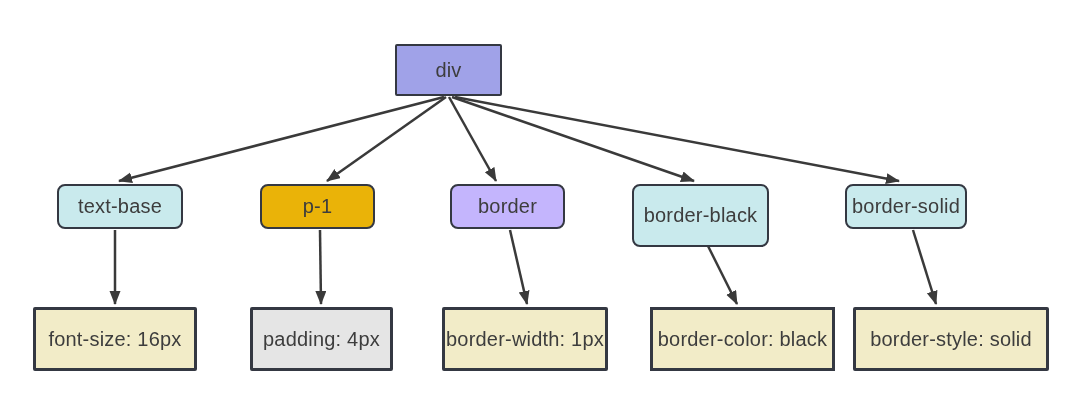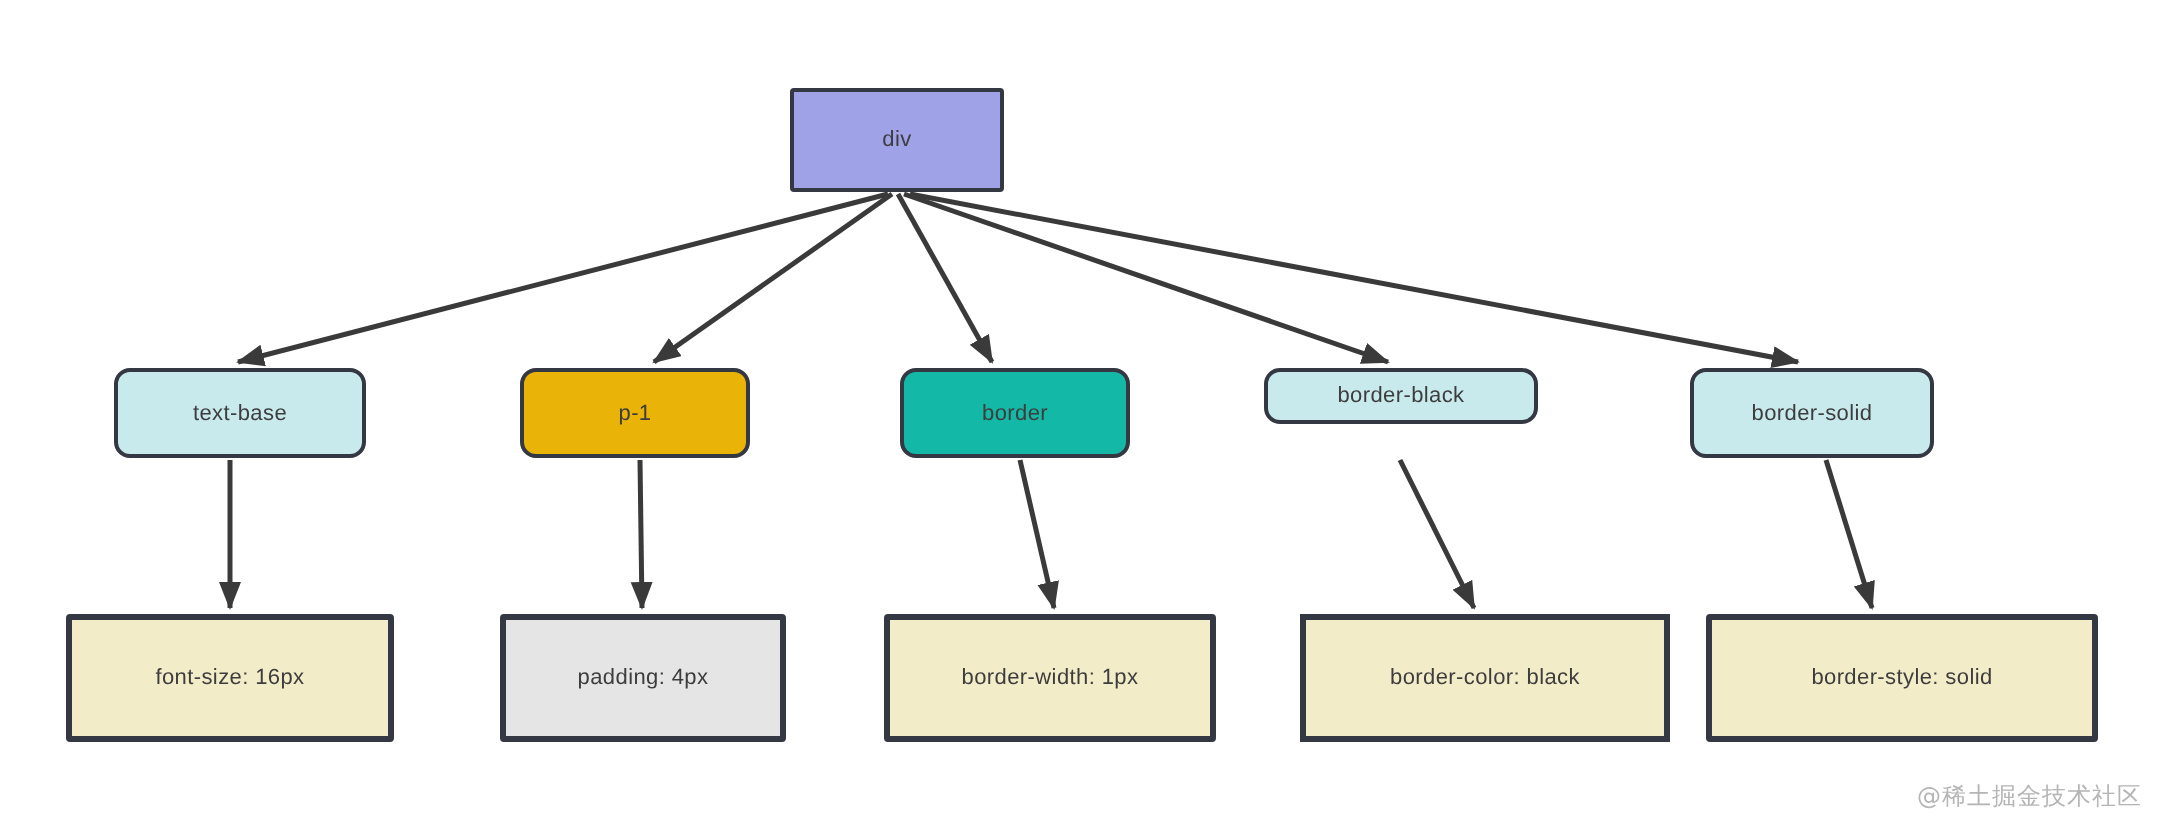--- a/index.html
+++ b/index.html
@@ -27,21 +27,21 @@
     stroke-width: 2.5px;
     fill: none;
   }
   .node {
     position: absolute;
     box-sizing: border-box;
     border-style: solid;
     display: flex;
     align-items: center;
     justify-content: center;
-    font-size: 11px;
+    font-size: 20px;
     letter-spacing: 0.2px;
     white-space: nowrap;
   }
   .watermark {
     position: absolute;
     right: 9px;
     bottom: 6px;
     font-size: 12px;
     letter-spacing: 0.5px;
     font-family: "DejaVu Sans", "Liberation Sans", sans-serif;
@@ -63,25 +63,24 @@
       <line x1="449" y1="97" x2="496" y2="181" stroke="#3a3a3a" marker-end="url(#arrowhead)"></line>
       <line x1="452" y1="97" x2="694" y2="181" stroke="#3a3a3a" marker-end="url(#arrowhead)"></line>
       <line x1="455" y1="97" x2="899" y2="181" stroke="#3a3a3a" marker-end="url(#arrowhead)"></line>
       <line x1="115" y1="230" x2="115" y2="304" stroke="#3a3a3a" marker-end="url(#arrowhead)"></line>
       <line x1="320" y1="230" x2="321" y2="304" stroke="#3a3a3a" marker-end="url(#arrowhead)"></line>
       <line x1="510" y1="230" x2="527" y2="304" stroke="#3a3a3a" marker-end="url(#arrowhead)"></line>
       <line x1="700" y1="230" x2="737" y2="304" stroke="#3a3a3a" marker-end="url(#arrowhead)"></line>
       <line x1="913" y1="230" x2="936" y2="304" stroke="#3a3a3a" marker-end="url(#arrowhead)"></line>
     </svg>
 
-  <div class="watermark" style="color: rgb(181, 181, 181);">@稀土掘金技术社区</div>
 <div class="node" style="left: 395px; top: 44px; width: 107px; height: 52px; background: rgb(160, 162, 232); border-radius: 2px; border-width: 2.5px; border-color: rgb(52, 56, 66); color: rgb(61, 61, 61);">div</div>
     <div class="node" style="left: 57px; top: 184px; width: 126px; height: 45px; background: rgb(201, 234, 237); border-radius: 8px; border-width: 2.5px; border-color: rgb(52, 56, 66); color: rgb(61, 61, 61);">text-base</div>
     <div class="node" style="left: 260px; top: 184px; width: 115px; height: 45px; background: #eab308; border-radius: 8px; border-width: 2.5px; border-color: rgb(52, 56, 66); color: rgb(61, 61, 61);">p-1</div>
-    <div class="node" style="left: 450px; top: 184px; width: 115px; height: 45px; background: #14b8a6; border-radius: 8px; border-width: 2.5px; border-color: rgb(52, 56, 66); color: rgb(61, 61, 61);">border</div>
-    <div class="node" style="left: 632px; top: 184px; width: 137px; height: 28px; background: rgb(201, 234, 237); border-radius: 8px; border-width: 2.5px; border-color: rgb(52, 56, 66); color: rgb(61, 61, 61);">border-black</div>
+    <div class="node" style="left: 450px; top: 184px; width: 115px; height: 45px; background: #c4b5fd; border-radius: 8px; border-width: 2.5px; border-color: rgb(52, 56, 66); color: rgb(61, 61, 61);">border</div>
+    <div class="node" style="left: 632px; top: 184px; width: 137px; height: 63px; background: rgb(201, 234, 237); border-radius: 8px; border-width: 2.5px; border-color: rgb(52, 56, 66); color: rgb(61, 61, 61);">border-black</div>
     <div class="node" style="left: 845px; top: 184px; width: 122px; height: 45px; background: rgb(201, 234, 237); border-radius: 8px; border-width: 2.5px; border-color: rgb(52, 56, 66); color: rgb(61, 61, 61);">border-solid</div>
     <div class="node" style="left: 33px; top: 307px; width: 164px; height: 64px; background: rgb(242, 236, 200); border-radius: 2px; border-width: 3px; border-color: rgb(52, 56, 66); color: rgb(61, 61, 61);">font-size: 16px</div>
     <div class="node" style="left: 250px; top: 307px; width: 143px; height: 64px; background: #e5e5e5; border-radius: 2px; border-width: 3px; border-color: rgb(52, 56, 66); color: rgb(61, 61, 61);">padding: 4px</div>
     <div class="node" style="left: 442px; top: 307px; width: 166px; height: 64px; background: rgb(242, 236, 200); border-radius: 2px; border-width: 3px; border-color: rgb(52, 56, 66); color: rgb(61, 61, 61);">border-width: 1px</div>
     <div class="node" style="left: 650px; top: 307px; width: 185px; height: 64px; background: rgb(242, 236, 200); border-radius: 0; border-width: 3px; border-color: rgb(52, 56, 66); color: rgb(61, 61, 61);">border-color: black</div>
     <div class="node" style="left: 853px; top: 307px; width: 196px; height: 64px; background: rgb(242, 236, 200); border-radius: 2px; border-width: 3px; border-color: rgb(52, 56, 66); color: rgb(61, 61, 61);">border-style: solid</div>
   </div>
 
 </body></html>

